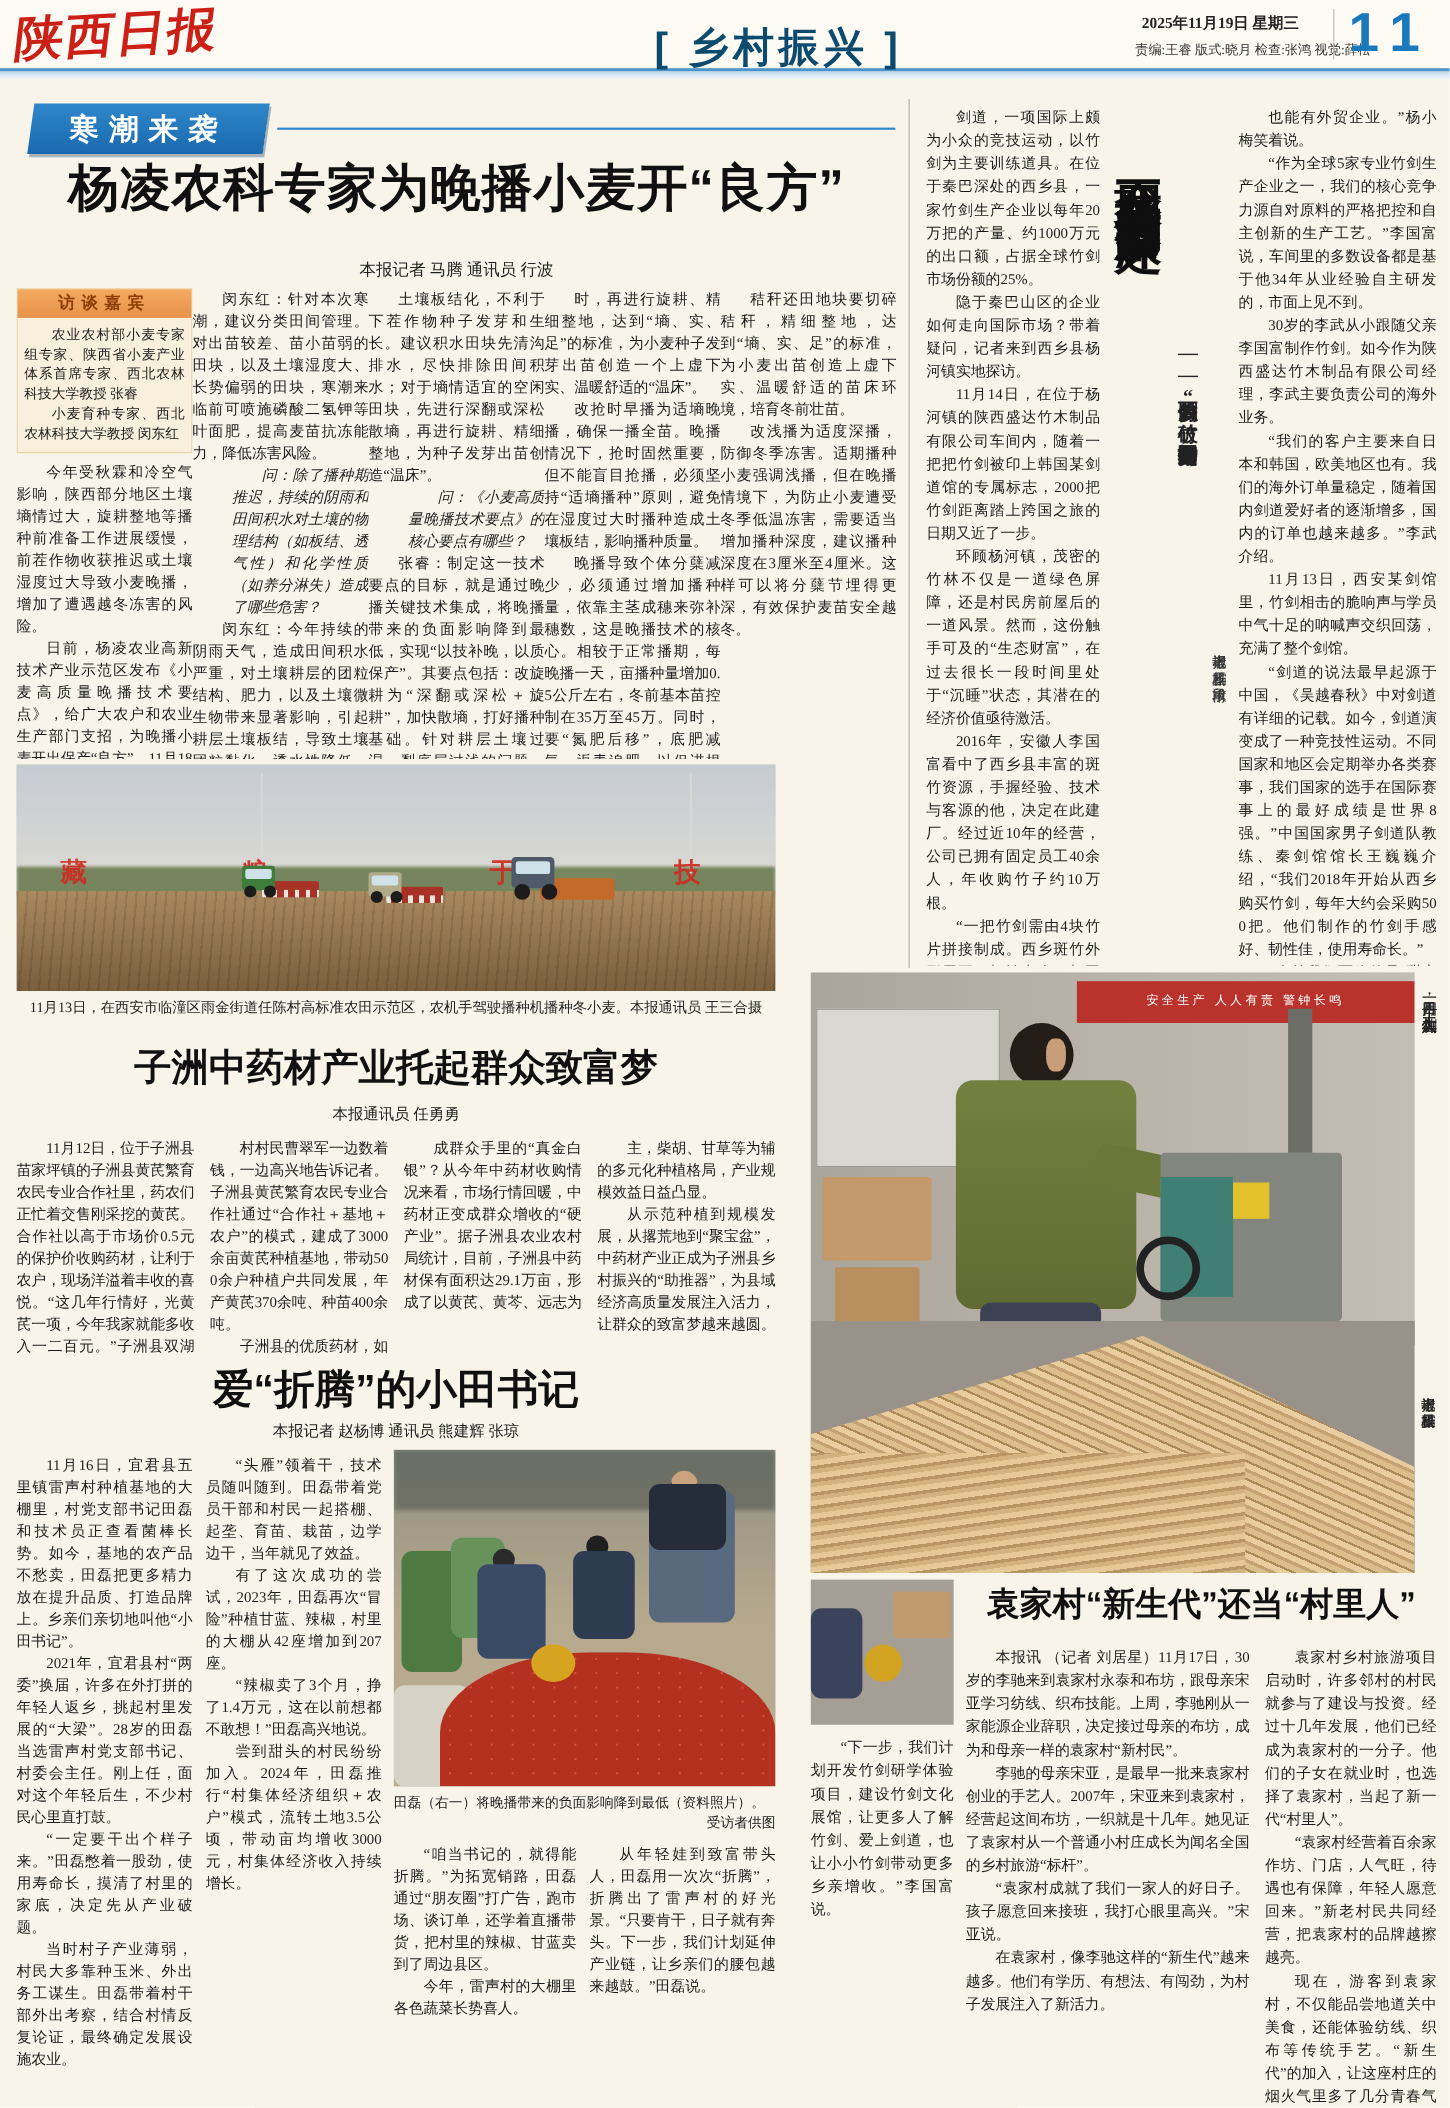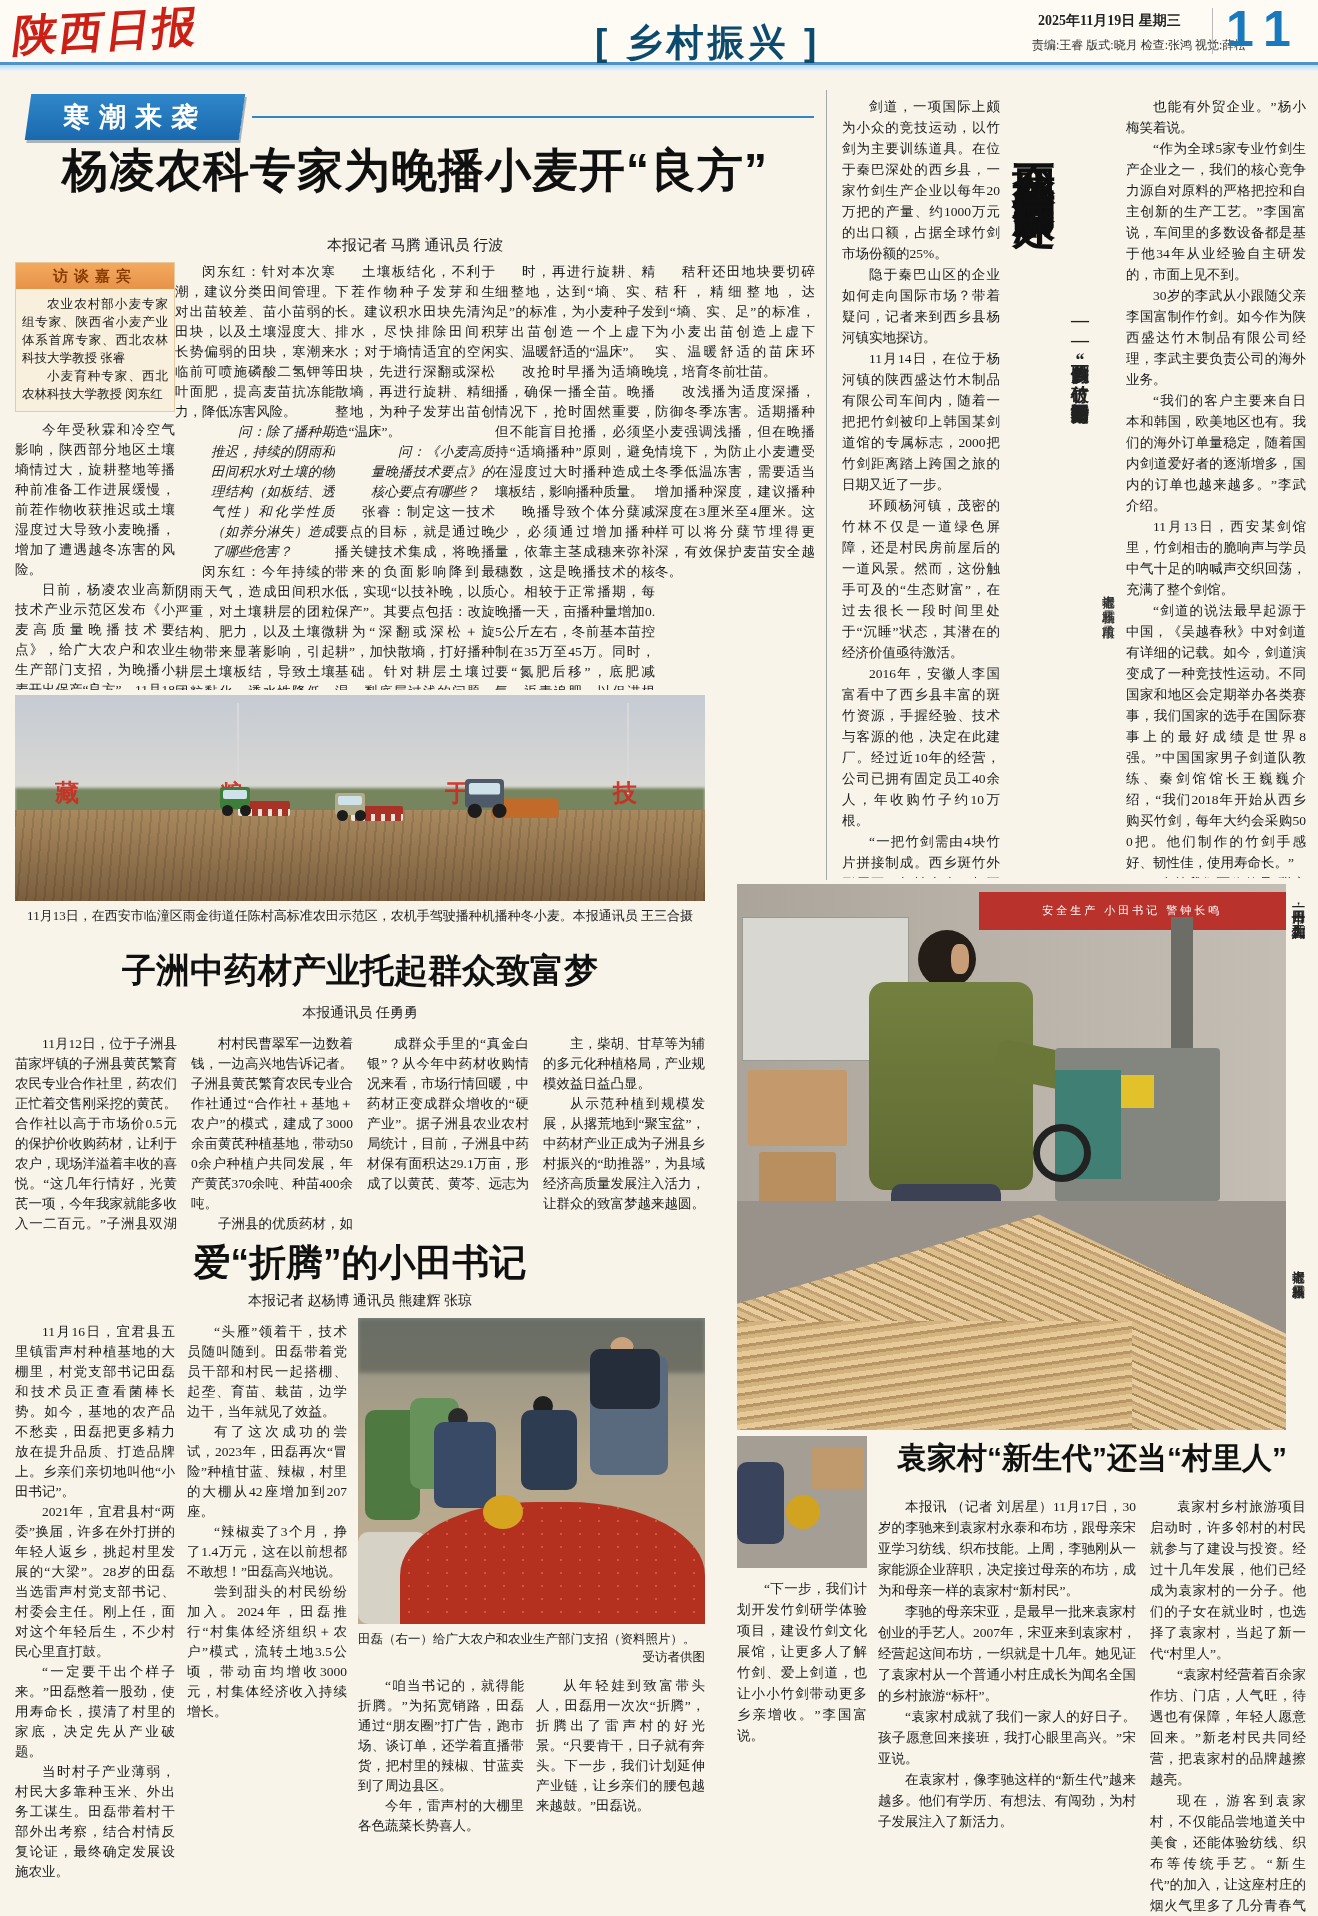--- a/index.html
+++ b/index.html
@@ -223,21 +223,21 @@
       <div class="blob" style="width:56px;height:80px;background:#2e3c52;"></div>
     </div>
     <div class="abs" style="left:67%;top:12%;">
       <div class="circle" style="position:absolute;left:20px;top:-18px;width:24px;height:24px;background:#caa27e;box-shadow:0 -4px 0 #222 inset;"></div>
       <div class="blob" style="width:78px;height:120px;background:#5a6a7e;"></div>
       <div class="blob" style="width:70px;height:60px;background:#262d3a;margin-top:-6px;"></div>
     </div>
     <div class="circle" style="position:absolute;left:36%;top:58%;width:40px;height:34px;background:#d7a41f;"></div>
   </div>
   <div class="abs" style="left:358px;top:1630px;width:347px;font-size:12.5px;line-height:18px;text-align:justify;">
-    <span class="cap">田磊（右一）给广大农户和农业生产部门支招（资料照片）。</span>
+    <span class="cap">田磊（右一）将晚播带来的负面影响降到最低（资料照片）。</span>
     <span class="cap" style="float:right;">受访者供图</span>
   </div>
   <div class="abs col" style="left:358px;top:1676px;width:166px;height:240px;">
       <p class="para">“咱当书记的，就得能折腾。”为拓宽销路，田磊通过“朋友圈”打广告，跑市场、谈订单，还学着直播带货，把村里的辣椒、甘蓝卖到了周边县区。</p>
       <p class="para">今年，雷声村的大棚里各色蔬菜长势喜人。</p>
     </div>
   <div class="abs col" style="left:536px;top:1676px;width:169px;height:240px;">
       <p class="para">从年轻娃到致富带头人，田磊用一次次“折腾”，折腾出了雷声村的好光景。“只要肯干，日子就有奔头。下一步，我们计划延伸产业链，让乡亲们的腰包越来越鼓。”田磊说。</p>
     </div>
 
@@ -263,21 +263,21 @@
       <p class="para">“我们的客户主要来自日本和韩国，欧美地区也有。我们的海外订单量稳定，随着国内剑道爱好者的逐渐增多，国内的订单也越来越多。”李武介绍。</p>
       <p class="para">11月13日，西安某剑馆里，竹剑相击的脆响声与学员中气十足的呐喊声交织回荡，充满了整个剑馆。</p>
       <p class="para">“剑道的说法最早起源于中国，《吴越春秋》中对剑道有详细的记载。如今，剑道演变成了一种竞技性运动。不同国家和地区会定期举办各类赛事，我们国家的选手在国际赛事上的最好成绩是世界8强。”中国国家男子剑道队教练、秦剑馆馆长王巍巍介绍，“我们2018年开始从西乡购买竹剑，每年大约会采购500把。他们制作的竹剑手感好、韧性佳，使用寿命长。”</p>
       <p class="para">“当前我们面临的是‘甜蜜的烦恼’，订单始终处于饱和状态。”李国富说，公司正在提升品质、延伸产业链上发力，开发护具、防护具等产品。如今，西乡以竹剑为媒走向国际市场。小小竹剑成为一张特色名片，为西乡打开了通向世界的大门。</p>
     </div>
 
   <div class="photo" style="left:737px;top:884px;width:549px;height:546px;">
     <div class="abs" style="left:0;top:0;width:100%;height:100%;background:linear-gradient(90deg,#aaa49b 0%,#b8b2a9 45%,#c3bdb3 100%);"></div>
     <div class="abs" style="left:1%;top:6%;width:30%;height:26%;background:#d8d7d1;border:1px solid #9a9a94;"></div>
     <div class="abs" style="left:44%;top:1.5%;width:56%;height:7%;background:#b9332c;color:#fff;font-size:11px;
-         letter-spacing:3px;text-align:center;line-height:3.4;font-family:'Liberation Sans',sans-serif;">安全生产 小田书记 警钟长鸣</div>
+         letter-spacing:3px;text-align:center;line-height:3.4;font-family:'Liberation Sans',sans-serif;">安全生产 人人有责 警钟长鸣</div>
     <div class="blob" style="left:2%;top:34%;width:18%;height:14%;background:#c49a6d;border-radius:3px;"></div>
     <div class="blob" style="left:4%;top:49%;width:14%;height:10%;background:#b98f60;border-radius:3px;"></div>
 
     <div class="circle" style="position:absolute;left:33%;top:8.5%;width:58px;height:58px;background:#241c17;"></div>
     <div class="abs" style="left:39%;top:11%;width:18px;height:30px;background:#c79e78;border-radius:40%;"></div>
     <div class="blob" style="left:24%;top:18%;width:30%;height:38%;background:linear-gradient(#74803f,#5f6b33);border-radius:16px;"></div>
     <div class="blob" style="left:47%;top:30%;width:18%;height:7%;background:#6b7739;transform:rotate(12deg);"></div>
     <div class="blob" style="left:28%;top:55%;width:20%;height:20%;background:#3c4254;"></div>
 
     <div class="abs" style="left:58%;top:30%;width:30%;height:28%;background:#83867f;border-radius:4px;"></div>

